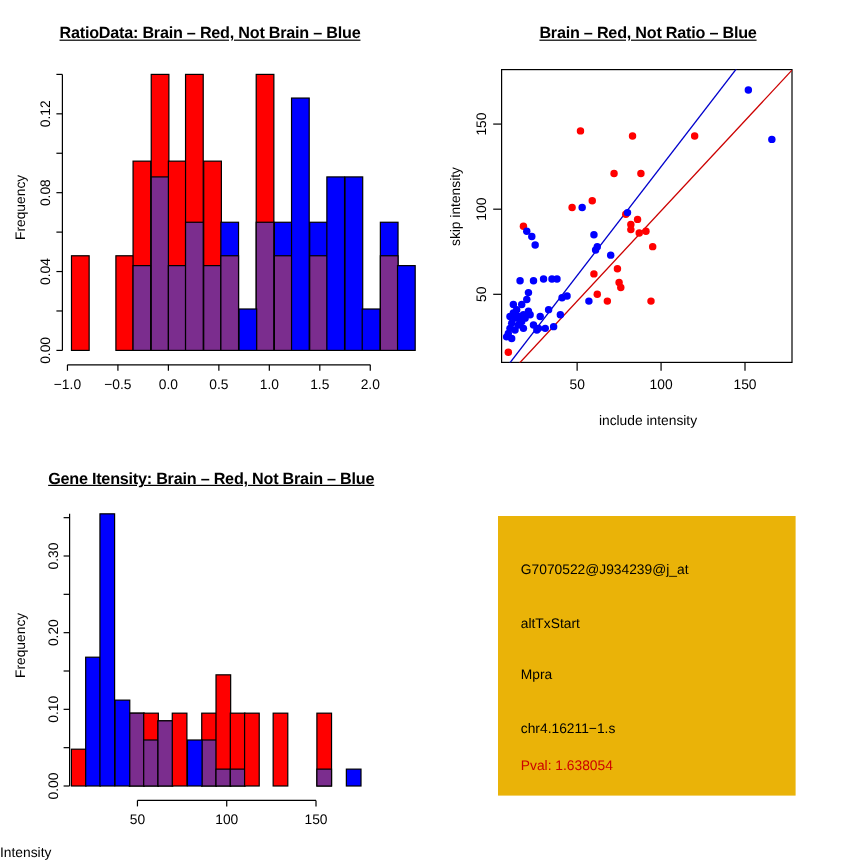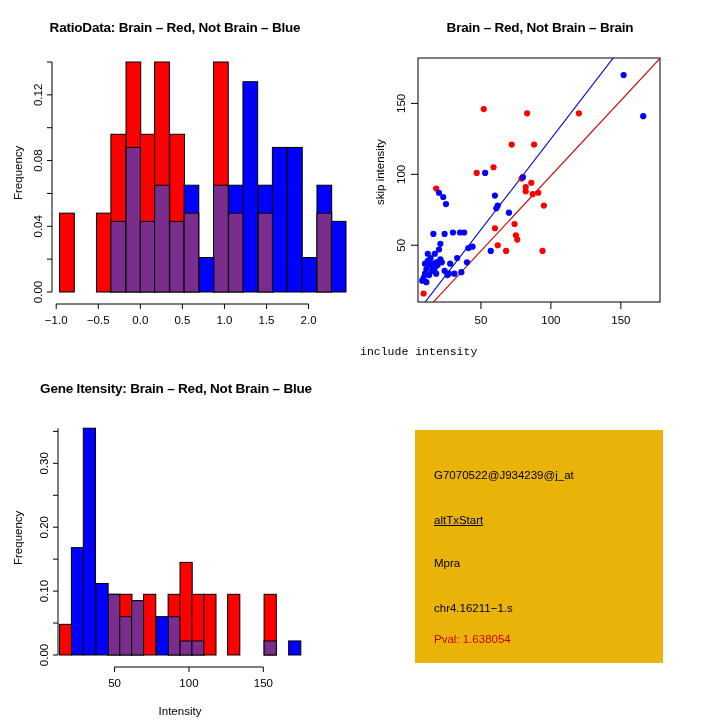--- a/index.html
+++ b/index.html
@@ -1,19 +1,19 @@
 <!DOCTYPE html>
 <html><head>
 <meta charset="utf-8">
 <style>
   html,body{margin:0;padding:0;background:#ffffff;}
   body{width:720px;height:720px;font-family:"Liberation Sans",sans-serif;color:#000;}
   #page{position:relative;width:720px;height:720px;overflow:hidden;background:#fff;}
   .panel{position:absolute;}
-  .ttl{position:absolute;text-align:center;font-weight:bold;font-size:13.5px;letter-spacing:-0.2px;white-space:nowrap;}
+  .ttl{position:absolute;text-align:center;font-weight:bold;font-size:13.5px;letter-spacing:-0.2px;white-space:nowrap;text-decoration:underline;}
   .axlab{position:absolute;font-size:11.5px;white-space:nowrap;}
   .vtext{transform-origin:0 0;}
   svg{display:block;}
   .infopanel{position:absolute;background-color:#eab308;}
   .infoline{position:absolute;font-size:11.5px;white-space:nowrap;color:#000;}
   .infoline.pval{color:#cc0000;}
 </style>
 </head>
 <body>
 
@@ -82,22 +82,22 @@
         <text x="98.26470588235294" y="324" font-size="11.5" font-family="&quot;Liberation Sans&quot;, sans-serif" fill="#000" text-anchor="middle">−0.5</text>
         <text x="140.3235294117647" y="324" font-size="11.5" font-family="&quot;Liberation Sans&quot;, sans-serif" fill="#000" text-anchor="middle">0.0</text>
         <text x="182.38235294117646" y="324" font-size="11.5" font-family="&quot;Liberation Sans&quot;, sans-serif" fill="#000" text-anchor="middle">0.5</text>
         <text x="224.4411764705882" y="324" font-size="11.5" font-family="&quot;Liberation Sans&quot;, sans-serif" fill="#000" text-anchor="middle">1.0</text>
         <text x="266.5" y="324" font-size="11.5" font-family="&quot;Liberation Sans&quot;, sans-serif" fill="#000" text-anchor="middle">1.5</text>
         <text x="308.5588235294117" y="324" font-size="11.5" font-family="&quot;Liberation Sans&quot;, sans-serif" fill="#000" text-anchor="middle">2.0</text>
       </svg>
   </div>
 
   <div class="panel" style="left:360px;top:0;width:360px;height:360px;">
-    <div class="ttl" style="left:0;top:20px;width:360px;">Brain – Red, Not Brain – Brain</div>
-    <div class="axlab" style="left:0;top:345px;width:360px;font-family:Liberation Mono, monospace;">include intensity</div>
+    <div class="ttl" style="left:0;top:20px;width:360px;">Brain – Red, Not Ratio – Blue</div>
+    <div class="axlab" style="left:0;top:345px;width:360px;text-align:center;">include intensity</div>
     <div class="axlab vtext" style="left:14px;top:205px;transform:rotate(-90deg);">skip intensity</div>
     <svg id="svg-scatter" width="360" height="360" style="position:absolute;left:0;top:0;">
         <rect x="58" y="58" width="242" height="244" fill="none" stroke="#000" stroke-width="1"></rect>
         <defs>
           <clipPath id="sc-clip">
             <rect x="58" y="58" width="242" height="244"></rect>
           </clipPath>
         </defs>
         <g clip-path="url(#sc-clip)">
           <line x1="58" y1="318.59767441860464" x2="300" y2="58.45395348837209" stroke="#CC0000" stroke-width="1.1"></line>
@@ -191,22 +191,22 @@
           <line x1="190.89017341040463" y1="302" x2="190.89017341040463" y2="309"></line>
           <line x1="260.8323699421965" y1="302" x2="260.8323699421965" y2="309"></line>
         </g>
         <text x="120.9479768786127" y="324" font-size="11.5" font-family="&quot;Liberation Sans&quot;, sans-serif" fill="#000" text-anchor="middle">50</text>
         <text x="190.89017341040463" y="324" font-size="11.5" font-family="&quot;Liberation Sans&quot;, sans-serif" fill="#000" text-anchor="middle">100</text>
         <text x="260.8323699421965" y="324" font-size="11.5" font-family="&quot;Liberation Sans&quot;, sans-serif" fill="#000" text-anchor="middle">150</text>
       </svg>
   </div>
 
   <div class="panel" style="left:0;top:360px;width:360px;height:360px;">
-    <div class="ttl" style="left:0;top:21px;width:352px;">Gene Itensity: Brain – Red, Not Brain – Blue</div>
-    <div class="axlab" style="left:0;top:345px;width:360px;text-align:center;">Intensity</div>
+    <div class="ttl" style="left:0;top:31px;width:352px;">Gene Itensity: Brain – Red, Not Brain – Blue</div>
+    <div class="axlab" style="left:0;top:345px;width:360px;">Intensity</div>
     <div class="axlab vtext" style="left:12px;top:205px;transform:rotate(-90deg);">Frequency</div>
     <svg id="svg-gene" width="360" height="360" style="position:absolute;left:0;top:0;">
         <g>
           <rect x="59.48795180722892" y="264.3333333333333" width="12.201204819277102" height="30.666666666666686" fill="#FF0000" stroke="#000" stroke-width="1"></rect>
           <rect x="107.84638554216868" y="234.30555555555554" width="12.201204819277123" height="60.69444444444446" fill="#FF0000" stroke="#000" stroke-width="1"></rect>
           <rect x="107.84638554216868" y="234.30555555555554" width="12.201204819277123" height="60.69444444444446" fill="#7B2D8E" stroke="#000" stroke-width="1"></rect>
           <rect x="119.75" y="234.30555555555554" width="12.201204819277109" height="60.69444444444446" fill="#FF0000" stroke="#000" stroke-width="1"></rect>
           <rect x="119.75" y="256.6666666666667" width="12.201204819277109" height="38.333333333333314" fill="#7B2D8E" stroke="#000" stroke-width="1"></rect>
           <rect x="131.65361445783134" y="240.69444444444446" width="12.201204819277109" height="54.30555555555554" fill="#FF0000" stroke="#000" stroke-width="1"></rect>
           <rect x="131.65361445783134" y="240.69444444444446" width="12.201204819277109" height="54.30555555555554" fill="#7B2D8E" stroke="#000" stroke-width="1"></rect>
@@ -249,19 +249,19 @@
           <line x1="263.3373493975904" y1="307" x2="263.3373493975904" y2="312"></line>
         </g>
         <text x="114.54216867469879" y="327" font-size="11.5" font-family="&quot;Liberation Sans&quot;, sans-serif" fill="#000" text-anchor="middle">50</text>
         <text x="188.93975903614458" y="327" font-size="11.5" font-family="&quot;Liberation Sans&quot;, sans-serif" fill="#000" text-anchor="middle">100</text>
         <text x="263.3373493975904" y="327" font-size="11.5" font-family="&quot;Liberation Sans&quot;, sans-serif" fill="#000" text-anchor="middle">150</text>
       </svg>
   </div>
 
   <div class="infopanel" style="left:415px;top:430px;width:248px;height:233px;">
     <div class="infoline" style="left:19px;top:39px;">G7070522@J934239@j_at</div>
-    <div class="infoline" style="left:19px;top:84px;text-decoration:underline;">altTxStart</div>
+    <div class="infoline" style="left:19px;top:84px;">altTxStart</div>
     <div class="infoline" style="left:19px;top:127px;">Mpra</div>
     <div class="infoline" style="left:19px;top:172px;">chr4.16211−1.s</div>
     <div class="infoline pval" style="left:19px;top:203px;">Pval: 1.638054</div>
   </div>
 
 </div>
 
 </body></html>

